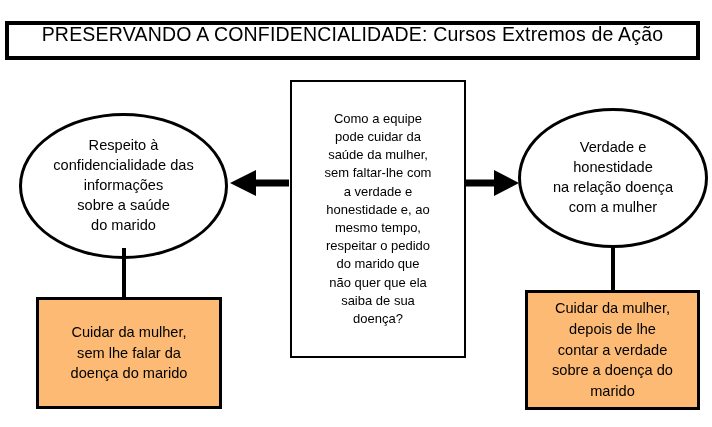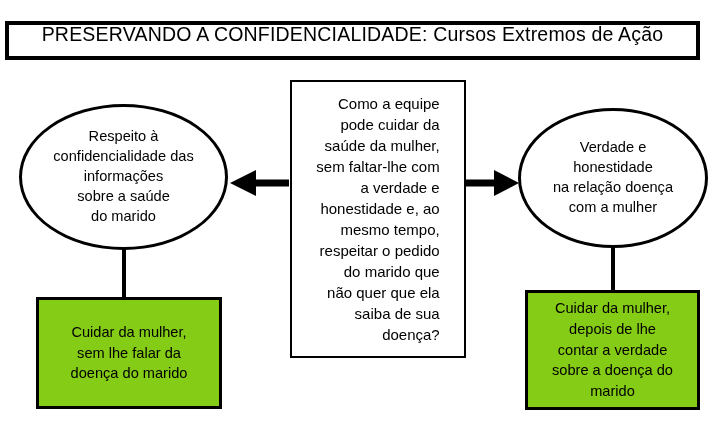--- a/index.html
+++ b/index.html
@@ -51,41 +51,41 @@
     height: 278px;
     box-sizing: border-box;
     border: 2px solid #000000;
     background: #ffffff;
     display: flex;
     align-items: center;
     justify-content: center;
     padding: 2px 4px;
   }
   #center-text {
-    font-size: 15px;
+    font-size: 13px;
     line-height: 1.40;
-    text-align: right;
+    text-align: center;
     white-space: pre-line;
   }
 
   
   .ellipse {
     position: absolute;
     box-sizing: border-box;
     border: 3px solid #000000;
     border-radius: 50%;
     background: #ffffff;
     display: flex;
     align-items: center;
     justify-content: center;
     text-align: center;
   }
   #ellipse-left {
     left: 19px;
-    top: 104px;
+    top: 113px;
     width: 209px;
     height: 146px;
   }
   #ellipse-right {
     left: 518px;
     top: 108px;
     width: 190px;
     height: 140px;
   }
   .ellipse-text {
@@ -93,21 +93,21 @@
     line-height: 1.36;
     white-space: pre-line;
     padding: 0 6px;
   }
 
   
   .outcome-box {
     position: absolute;
     box-sizing: border-box;
     border: 3px solid #000000;
-    background: #84cc16;
+    background: #fdba74;
     display: flex;
     align-items: center;
     justify-content: center;
     text-align: center;
   }
   #box-bottom-left {
     left: 36px;
     top: 297px;
     width: 186px;
     height: 112px;

